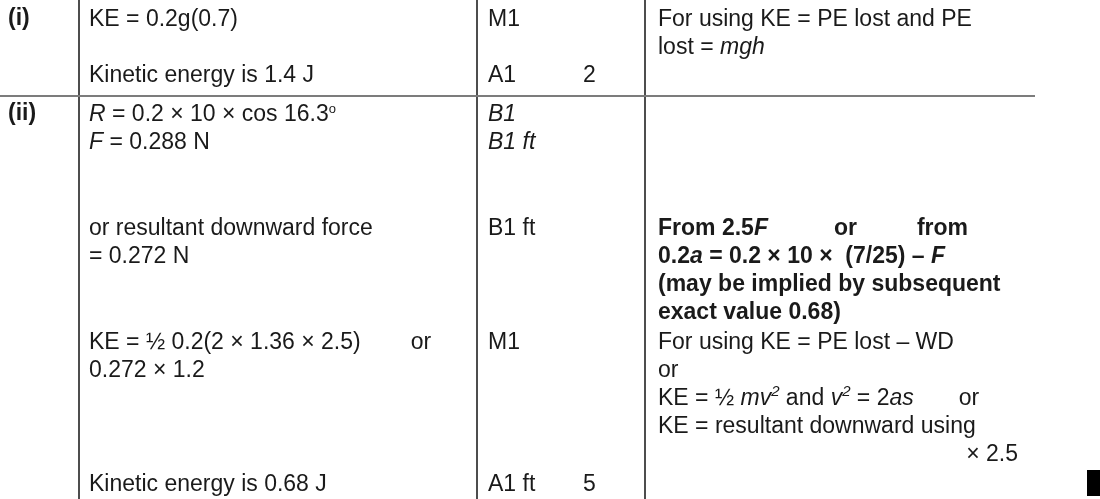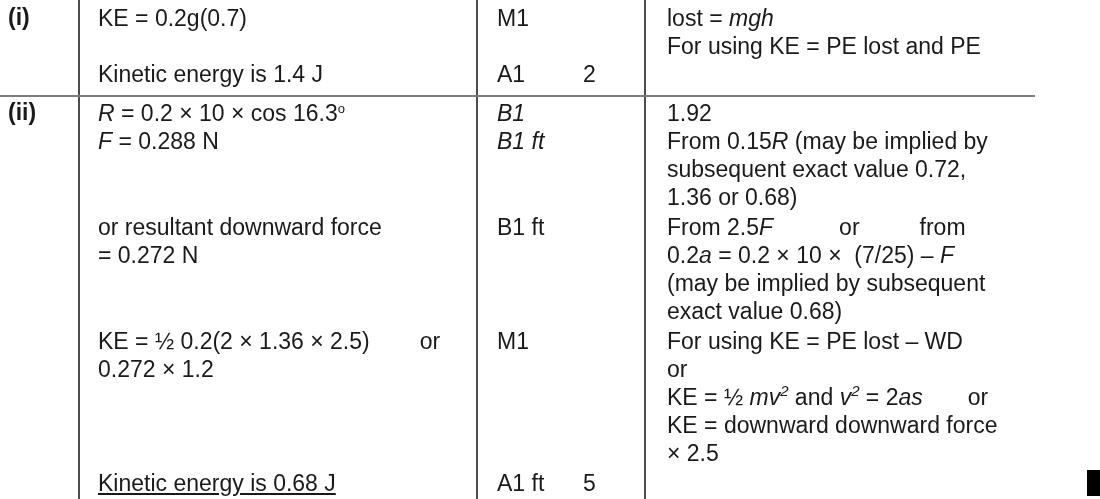--- a/index.html
+++ b/index.html
@@ -2,21 +2,21 @@
 <html><head>
 <meta charset="utf-8">
 <style>
   html,body{margin:0;padding:0;background:#ffffff;}
   .page{
     position:relative;width:1100px;height:499px;background:#ffffff;
     font-family:"Liberation Sans",sans-serif;font-size:23px;color:#1a1a1a;
     overflow:hidden;
   }
   .abs{position:absolute;}
-  .line{height:28px;line-height:28px;white-space:pre;margin-left:9px;}
+  .line{height:28px;line-height:28px;white-space:pre;}
   .i{font-style:italic;}
   .sup{font-size:13px;position:relative;top:-8px;}
   .supi{font-size:15px;position:relative;top:-9px;font-style:italic;}
   .bold{font-weight:bold;}
   .vline{position:absolute;top:0;width:2px;height:499px;background:#4d4d4d;}
   .hline{position:absolute;height:2px;background:#7c7c7c;}
   .total{position:absolute;width:24px;line-height:28px;}
   .artifact{position:absolute;background:#000000;}
 </style>
 </head>
@@ -42,21 +42,21 @@
       <div class="line"><span class="i">F</span><span> = 0.288 N</span></div>
     </div>
   <div class="abs" style="left:89px;top:213px;width:380px;">
       <div class="line"><span>or resultant downward force</span></div>
       <div class="line"><span>= 0.272 N</span></div>
     </div>
   <div class="abs" style="left:89px;top:327px;width:380px;">
       <div class="line"><span>KE = ½ 0.2(2 × 1.36 × 2.5)</span><span style="display: inline-block; width: 50px;"></span><span>or</span></div>
       <div class="line"><span>0.272 × 1.2</span></div>
     </div>
-  <div class="abs" style="left:89px;top:469px;width:380px;text-decoration:underline;">
+  <div class="abs" style="left:89px;top:469px;width:380px;">
       <div class="line"><span>Kinetic energy is 0.68 J</span></div>
     </div>
 
   <div class="abs" style="left:488px;top:4px;width:90px;">
       <div class="line"><span>M1</span></div>
       <div class="line"></div>
       <div class="line"><span>A1</span></div>
     </div>
   <div class="abs" style="left:488px;top:99px;width:90px;font-style:italic;">
       <div class="line"><span>B1</span></div>
@@ -69,38 +69,32 @@
       <div class="line"><span>M1</span></div>
     </div>
   <div class="abs" style="left:488px;top:469px;width:90px;">
       <div class="line"><span>A1 ft</span></div>
     </div>
 
   <div class="total" style="left:583px;top:60px;">2</div>
   <div class="total" style="left:583px;top:469px;">5</div>
 
   <div class="abs" style="left:658px;top:4px;width:370px;">
+      <div class="line"><span>For using KE = PE lost and PE</span></div>
       <div class="line"><span>lost = </span><span class="i">mgh</span></div>
-      <div class="line"><span>For using KE = PE lost and PE</span></div>
     </div>
-  <div class="abs" style="left:658px;top:99px;width:370px;">
-      <div class="line"><span>1.92</span></div>
-      <div class="line"><span>From 0.15</span><span class="i">R</span><span> (may be implied by</span></div>
-      <div class="line"><span>subsequent exact value 0.72,</span></div>
-      <div class="line"><span>1.36 or 0.68)</span></div>
-    </div>
-  <div class="abs" style="left:658px;top:213px;width:370px;">
+  <div class="abs" style="left:658px;top:213px;width:370px;font-weight:bold;">
       <div class="line"><span>From 2.5</span><span class="i">F</span><span style="display: inline-block; width: 66px;"></span><span>or</span><span style="display: inline-block; width: 60px;"></span><span>from</span></div>
       <div class="line"><span>0.2</span><span class="i">a</span><span> = 0.2 × 10 ×  (7/25) – </span><span class="i">F</span></div>
       <div class="line"><span>(may be implied by subsequent</span></div>
       <div class="line"><span>exact value 0.68)</span></div>
     </div>
   <div class="abs" style="left:658px;top:327px;width:360px;">
       <div class="line"><span>For using KE = PE lost – WD</span></div>
       <div class="line"><span>or</span></div>
       <div class="line"><span>KE = ½ </span><span class="i">mv</span><span class="supi">2</span><span> and </span><span class="i">v</span><span class="supi">2</span><span> = 2</span><span class="i">as</span><span style="display: inline-block; width: 45px;"></span><span>or</span></div>
-      <div class="line"><span>KE = downward downward force</span></div>
-      <div class="line" style=""><span>× 2.5</span></div>
+      <div class="line"><span>KE = resultant downward using</span></div>
+      <div class="line" style="text-align: right;"><span>× 2.5</span></div>
     </div>
 
   <div class="artifact" style="left:1087px;top:470px;width:13px;height:26px;"></div>
 
 </div>
 
 </body></html>

